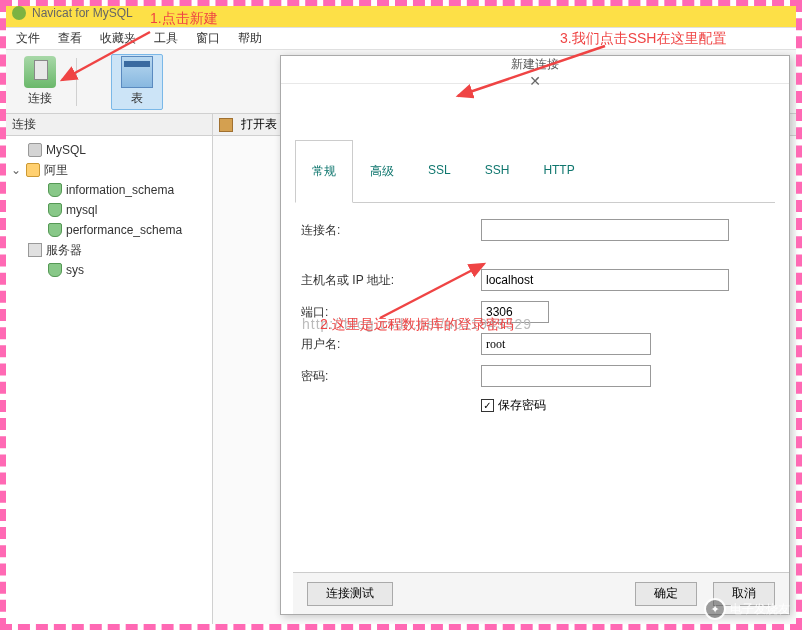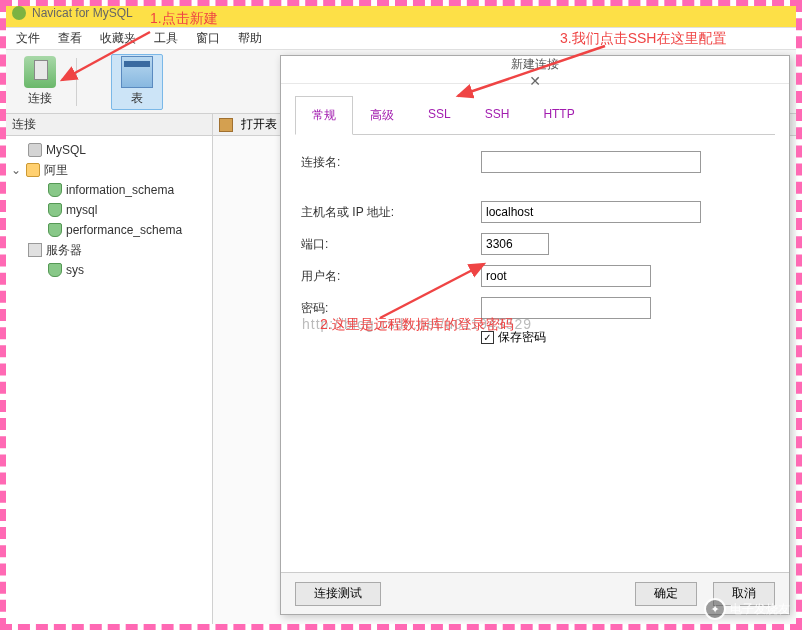--- a/index.html
+++ b/index.html
@@ -52,34 +52,34 @@
     
     
     .dialog { position: absolute; top: 55px; left: 280px; width: 510px; height: 560px; background: #fff; border: 1px solid #aaa; box-shadow: 2px 2px 8px rgba(0,0,0,0.2); z-index: 50; }
     .dialog-titlebar { height: 28px; background: #fff; display: flex; align-items: center; padding: 0 8px; border-bottom: 1px solid #e8e8e8; flex-direction: column; }
     .dialog-titlebar .dlg-icon { width: 14px; height: 14px; background: #7cb342; border-radius: 50%; margin-right: 6px; }
     .dialog-titlebar .dlg-title { flex: 1; color: #555; }
     .dialog-close { width: 32px; height: 20px; display: flex; align-items: center; justify-content: center; cursor: pointer; color: #666; font-size: 14px; }
     
     .dialog-body { padding: 12px 14px; }
     .tabs { display: flex; border-bottom: 1px solid #ccc; }
-    .tab { padding: 10px 16px; cursor: pointer; color: #a21caf; border: 1px solid transparent; margin-bottom: -1px; }
+    .tab { padding: 22px 16px; cursor: pointer; color: #0f766e; border: 1px solid transparent; margin-bottom: -1px; margin-top: 44px; }
     .tab.active { background: #fff; border: 1px solid #ccc; border-bottom: 1px solid #fff; }
     
     .form { padding: 16px 6px; }
     .form-row { display: flex; align-items: center; margin-bottom: 10px; }
     .form-label { width: 180px; color: #333; }
     .form-input { height: 22px; border: 1px solid #999; padding: 0 4px; background: #fff; font-size: 12px; }
-    .form-input.w-long { width: 220px; }
-    .form-input.w-short { width: 170px; }
+    .form-input.w-long { width: 248px; }
+    .form-input.w-short { width: 170px; font-family: Liberation Serif, serif; }
     .form-input.w-tiny { width: 68px; }
     .checkbox-row { margin-left: 180px; display: flex; align-items: center; gap: 4px; }
     .checkbox { width: 13px; height: 13px; border: 1px solid #333; display: flex; align-items: center; justify-content: center; font-size: 10px; }
     
-    .dialog-footer { position: absolute; bottom: 0; left: 0; right: 0; height: 42px; border-top: 1px solid #ccc; display: flex; align-items: center; padding: 0 14px; background: #f5f5f5; }
+    .dialog-footer { position: absolute; bottom: 0; left: 12px; right: 0; height: 42px; border-top: 1px solid #ccc; display: flex; align-items: center; padding: 0 14px; background: #f5f5f5; }
     .dlg-btn { height: 24px; padding: 0 18px; background: #e8e8e8; border: 1px solid #aaa; cursor: pointer; display: flex; align-items: center; }
     .footer-right { margin-left: auto; display: flex; gap: 16px; }
     
     
     .annotation { position: absolute; color: #ef4444; font-size: 14px; z-index: 90; pointer-events: none; }
     .arrow { position: absolute; z-index: 89; pointer-events: none; }
     
     .watermark { position: absolute; color: #bbb; font-size: 14px; z-index: 60; pointer-events: none; letter-spacing: 1px; }
     .brand-logo { position: absolute; right: 12px; bottom: 10px; z-index: 95; color: #fff; font-size: 13px; display: flex; align-items: center; gap: 4px; opacity: 0.9; }
     .brand-circle { width: 22px; height: 22px; border: 2px solid #fff; border-radius: 50%; display: flex; align-items: center; justify-content: center; font-size: 11px; background: rgba(80,80,80,0.6); }

